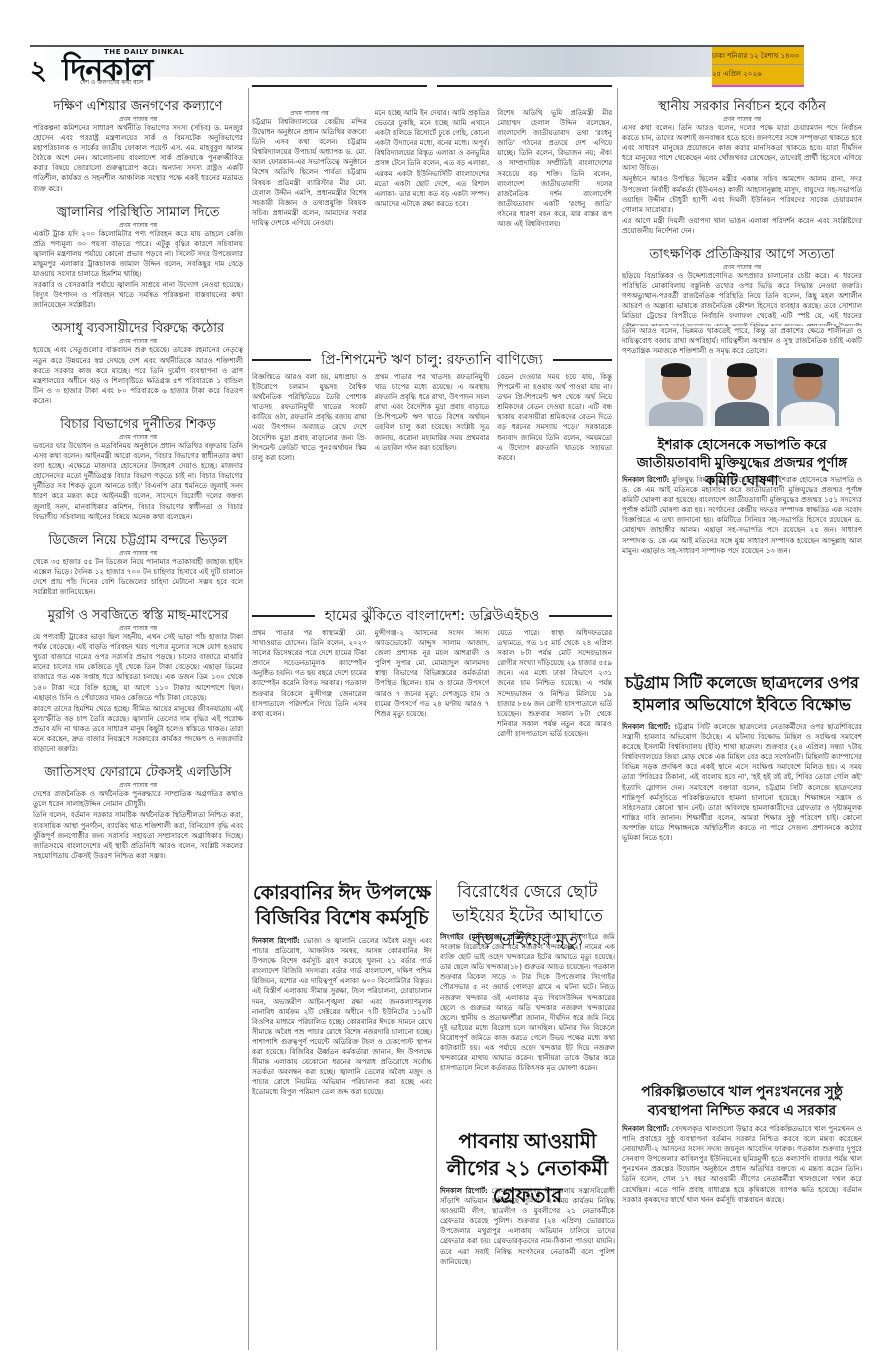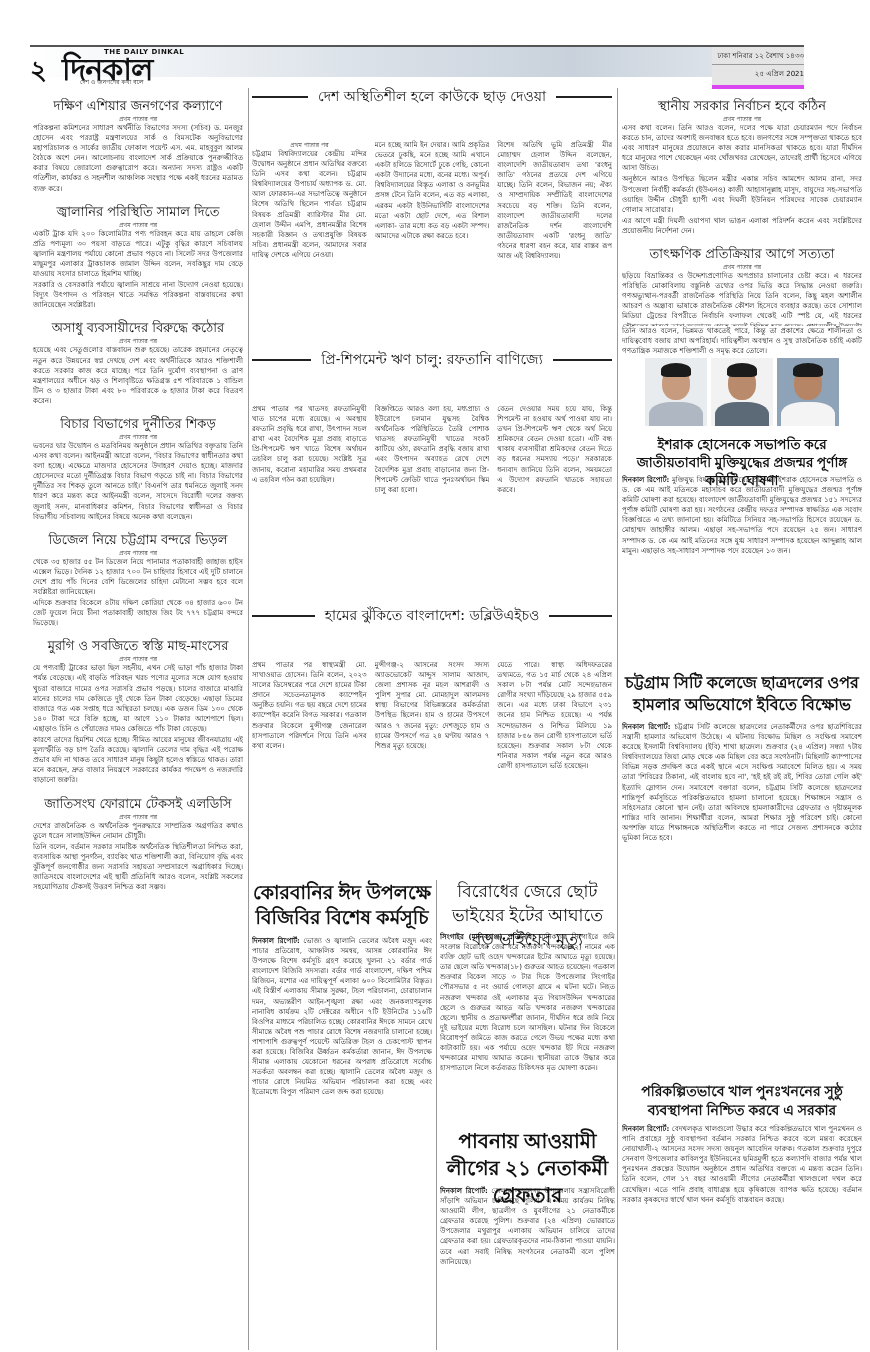--- a/index.html
+++ b/index.html
@@ -5,54 +5,54 @@
   html, body { margin:0; padding:0; background:#fff; }
   body { width:870px; height:1352px; position:relative; overflow:hidden;
          font-family:"DejaVu Sans", sans-serif; color:#111; }
   .topline { position:absolute; left:30px; top:45px; width:774px; height:2px; background:#555; }
   .masthead { position:absolute; left:30px; top:47px; width:774px; height:30px;
               background:linear-gradient(90deg,#ffffff 0%, #dde3ea 40%, #c9d2dc 70%, #e8ecf0 100%); }
   .pageno { position:absolute; left:30px; top:50px; font-size:26px; font-weight:bold; font-family:"DejaVu Serif", serif; }
   .logo { position:absolute; left:62px; top:46px; font-size:30px; font-weight:900; font-family:"DejaVu Serif", serif; letter-spacing:-1px; }
   .logo-en { position:absolute; left:104px; top:48px; font-size:7px; font-weight:bold; letter-spacing:0.5px; }
   .logo-sub { position:absolute; left:80px; top:77px; font-size:6px; color:#333; }
-  .datebox { position:absolute; left:712px; top:47px; width:92px; height:38px; background:#e5e5e5; border-bottom:4px solid #d946ef; font-size:7px; text-align:right; }
+  .datebox { position:absolute; left:712px; top:47px; width:92px; height:38px; background:#eab308; border-bottom:2px solid #d946ef; font-size:7px; text-align:left; }
   .datebox div { padding:3px 0 2px; border-bottom:1px solid #999; }
   .datebox div + div { border-bottom:none; }
 
   .col { position:absolute; font-size:7.1px; line-height:10.1px; text-align:justify; }
   .col p { margin:0 0 1px; }
   .hd { text-align:center; font-family:"DejaVu Serif", serif; font-size:13px; line-height:16px; margin:10px 0 0; }
   .cont { text-align:center; font-size:6px; line-height:9px; color:#333; }
   .wide-head { position:absolute; display:flex; align-items:center; gap:10px; }
   .wide-head .rule { flex:1; height:2px; background:#222; }
   .wide-head span { font-family:"DejaVu Serif", serif; font-size:14px; white-space:nowrap; }
   .subcols { position:absolute; display:flex; gap:8px; font-size:7px; line-height:10.1px; text-align:justify; }
-  .subcols > div { flex:1; overflow:hidden;margin-top:32px; }
+  .subcols > div { flex:1; overflow:hidden; }
   .big-head { position:absolute; text-align:center; font-family:Liberation Sans, sans-serif; font-weight:bold; }
   .photo { position:absolute; top:358px; width:62px; height:68px; overflow:hidden; }
   .photo .bg { position:absolute; inset:0; }
   .photo .head { position:absolute; left:17px; top:8px; width:28px; height:34px; border-radius:50% 50% 45% 45%; background:#c79b7d; }
   .photo .hair { position:absolute; left:16px; top:5px; width:30px; height:14px; border-radius:50% 50% 20% 20%; background:#1b1b1b; }
   .photo .body { position:absolute; left:4px; top:44px; width:54px; height:30px; border-radius:40% 40% 0 0; }
   .vrule { position:absolute; width:1px; background:#999; }
   .dateline { font-weight:bold; }
 </style>
 </head>
 <body>
 
 <div class="topline"></div>
 <div class="masthead"></div>
 <div class="pageno">২</div>
 <div class="logo">দিনকাল</div>
 <div class="logo-en">THE DAILY DINKAL</div>
 <div class="logo-sub">দেশ ও জনগণের কথা বলে</div>
 <div class="datebox">
   <div>ঢাকা শনিবার ১২ বৈশাখ ১৪৩৩</div>
-  <div>২৫ এপ্রিল 2021</div>
+  <div>২৫ এপ্রিল ২০২৬</div>
 </div>
 
 <div class="col" style="left:33px; top:88px; width:210px; height:1262px; overflow:hidden;">
   <div>
     <div class="hd">দক্ষিণ এশিয়ার জনগণের কল্যাণে</div>
     <div class="cont">প্রথম পাতার পর</div>
     <p>পরিকল্পনা কমিশনের সাধারণ অর্থনীতি বিভাগের সদস্য (সচিব) ড. মনজুর হোসেন এবং পররাষ্ট্র মন্ত্রণালয়ের সার্ক ও বিমসটেক অনুবিভাগের মহাপরিচালক ও সার্কের জাতীয় ফোকাল পয়েন্ট এস. এম. মাহবুবুল আলম বৈঠকে অংশ নেন। আলোচনায় বাংলাদেশ সার্ক প্রক্রিয়াকে পুনরুজ্জীবিত করার বিষয়ে জোরালো গুরুত্বারোপ করে। অন্যান্য সদস্য রাষ্ট্রও একটি গতিশীল, কার্যকর ও সহনশীল আঞ্চলিক সংস্থার পক্ষে একই ধরনের মতামত ব্যক্ত করে।</p>
   </div>
   <div>
     <div class="hd">জ্বালানির পরিস্থিতি সামাল দিতে</div>
@@ -67,57 +67,55 @@
   </div>
   <div>
     <div class="hd">বিচার বিভাগের দুর্নীতির শিকড়</div>
     <div class="cont">প্রথম পাতার পর</div>
     <p>ভবনের দ্বার উদ্বোধন ও মতবিনিময় অনুষ্ঠানে প্রধান অতিথির বক্তৃতায় তিনি এসব কথা বলেন। আইনমন্ত্রী আরো বলেন, 'বিচার বিভাগের স্বাধীনতার কথা বলা হচ্ছে। এক্ষেত্রে মাজদার হোসেনের উদাহরণ দেয়াও হচ্ছে। মাজদার হোসেনদের মতো দুর্নীতিগ্রস্ত বিচার বিভাগ গড়তে চাই না। বিচার বিভাগের দুর্নীতির সব শিকড় তুলে আনতে চাই।' বিএনপি তার ধমনিতে জুলাই সনদ ধারণ করে মন্তব্য করে আইনমন্ত্রী বলেন, সাংসদে বিরোধী দলের বক্তব্য জুলাই সনদ, মানবাধিকার কমিশন, বিচার বিভাগের স্বাধীনতা ও বিচার বিভাগীয় সচিবালয় আইনের বিষয়ে অনেক কথা বলেছেন।</p>
   </div>
   <div>
     <div class="hd">ডিজেল নিয়ে চট্টগ্রাম বন্দরে ভিড়ল</div>
     <div class="cont">প্রথম পাতার পর</div>
     <p>থেকে ৩৫ হাজার ৫৫ টন ডিজেল নিয়ে পানামার পতাকাবাহী জাহাজ হাইস এক্সেল ভিড়ে। দৈনিক ১২ হাজার ৭০০ টন চাহিদার হিসাবে এই দুটি চালানে দেশে প্রায় পাঁচ দিনের বেশি ডিজেলের চাহিদা মেটানো সম্ভব হবে বলে সংশ্লিষ্টরা জানিয়েছেন।</p>
-    <p>এদিকে শুক্রবার বিকেলে ৪টায় দক্ষিণ কোরিয়া থেকে ৩৪ হাজার ৬০০ টন জেট ফুয়েল নিয়ে চীনা পতাকাবাহী জাহাজ জিং টং ৭৭৭ চট্টগ্রাম বন্দরে ভিড়েছে।</p>
   </div>
   <div>
     <div class="hd">মুরগি ও সবজিতে স্বস্তি মাছ-মাংসের</div>
     <div class="cont">প্রথম পাতার পর</div>
     <p>যে পণ্যবাহী ট্রাকের ভাড়া ছিল সহনীয়, এখন সেই ভাড়া পাঁচ হাজার টাকা পর্যন্ত বেড়েছে। এই বাড়তি পরিবহন খরচ পণ্যের মূল্যের সঙ্গে যোগ হওয়ায় খুচরা বাজারে দামের ওপর সরাসরি প্রভাব পড়ছে। চালের বাজারে মাঝারি মানের চালের দাম কেজিতে দুই থেকে তিন টাকা বেড়েছে। এছাড়া ডিমের বাজারে গত এক সপ্তাহ ধরে অস্থিরতা চলছে। এক ডজন ডিম ১৩০ থেকে ১৪০ টাকা দরে বিক্রি হচ্ছে, যা আগে ১১০ টাকার আশেপাশে ছিল। এছাড়াও চিনি ও পেঁয়াজের দামও কেজিতে পাঁচ টাকা বেড়েছে।</p>
     <p>কারণে তাদের হিমশিম খেতে হচ্ছে। সীমিত আয়ের মানুষের জীবনযাত্রায় এই মূল্যস্ফীতি বড় চাপ তৈরি করেছে। জ্বালানি তেলের দাম বৃদ্ধির এই পরোক্ষ প্রভাব যদি না থাকত তবে সাধারণ মানুষ কিছুটা হলেও স্বস্তিতে থাকত। তারা মনে করছেন, দ্রুত বাজার নিয়ন্ত্রণে সরকারের কার্যকর পদক্ষেপ ও নজরদারি বাড়ানো জরুরি।</p>
   </div>
   <div>
     <div class="hd">জাতিসংঘ ফোরামে টেকসই এলডিসি</div>
     <div class="cont">প্রথম পাতার পর</div>
     <p>দেশের রাজনৈতিক ও অর্থনৈতিক পুনরুদ্ধারে সাম্প্রতিক অগ্রগতির কথাও তুলে ধরেন সালাহউদ্দিন নোমান চৌধুরী।</p>
     <p>তিনি বলেন, বর্তমান সরকার সামষ্টিক অর্থনৈতিক স্থিতিশীলতা নিশ্চিত করা, ব্যবসায়িক আস্থা পুনর্গঠন, ব্যাংকিং খাত শক্তিশালী করা, বিনিয়োগ বৃদ্ধি এবং ঝুঁকিপূর্ণ জনগোষ্ঠীর জন্য সরাসরি সহায়তা সম্প্রসারণে অগ্রাধিকার দিচ্ছে। জাতিসংঘে বাংলাদেশের এই স্থায়ী প্রতিনিধি আরও বলেন, সংশ্লিষ্ট সকলের সহযোগিতায় টেকসই উত্তরণ নিশ্চিত করা সম্ভব।</p>
   </div>
 </div>
 
 <div class="vrule" style="left:248px; top:88px; height:1262px;"></div>
 
 <div class="wide-head" style="left:252px; top:85px; width:360px;">
   <div class="rule"></div>
-  <span>দেশ অস্থিতিশীল হলে কাউকে ছাড় দেওয়া</span>
   <div class="rule"></div>
 </div>
 <div class="subcols" style="left:252px; top:108px; width:360px; height:232px;">
   <div><div class="cont">প্রথম পাতার পর</div><span>চট্টগ্রাম বিশ্ববিদ্যালয়ের কেন্দ্রীয় মন্দির উদ্বোধন অনুষ্ঠানে প্রধান অতিথির বক্তব্যে তিনি এসব কথা বলেন। চট্টগ্রাম বিশ্ববিদ্যালয়ের উপাচার্য অধ্যাপক ড. মো. আল ফোরকান-এর সভাপতিত্বে অনুষ্ঠানে বিশেষ অতিথি ছিলেন পার্বত্য চট্টগ্রাম বিষয়ক প্রতিমন্ত্রী ব্যারিস্টার মীর মো. হেলাল উদ্দীন এমপি, প্রধানমন্ত্রীর বিশেষ সহকারী বিজ্ঞান ও তথ্যপ্রযুক্তি বিষয়ক সচিব। প্রধানমন্ত্রী বলেন, আমাদের সবার দায়িত্ব দেশকে এগিয়ে নেওয়া।</span></div>
   <div>মনে হচ্ছে আমি ইন দেয়ার। আমি প্রকৃতির ভেতরে ঢুকছি, মনে হচ্ছে আমি এখানে একটা হলিডে রিসোর্টে ঢুকে গেছি, কোনো একটা উদ্যানের মধ্যে, বনের মধ্যে। অপূর্ব। বিশ্ববিদ্যালয়ের বিস্তৃত এলাকা ও বনভূমির প্রসঙ্গ টেনে তিনি বলেন, এত বড় এলাকা, এরকম একটা ইউনিভার্সিটি বাংলাদেশের মতো একটা ছোট দেশে, এত বিশাল এলাকা- তার মধ্যে কত বড় একটা সম্পদ। আমাদের এটাকে রক্ষা করতে হবে।</div>
   <div>বিশেষ অতিথি ভূমি প্রতিমন্ত্রী মীর মোহাম্মদ হেলাল উদ্দিন বলেছেন, বাংলাদেশি জাতীয়তাবাদ তথা 'রংধনু জাতি' গঠনের প্রত্যয়ে দেশ এগিয়ে যাচ্ছে। তিনি বলেন, বিভাজন নয়; ঐক্য ও সাম্প্রদায়িক সম্প্রীতিই বাংলাদেশের সবচেয়ে বড় শক্তি। তিনি বলেন, বাংলাদেশ জাতীয়তাবাদী দলের রাজনৈতিক দর্শন বাংলাদেশি জাতীয়তাবাদ একটি 'রংধনু জাতি' গঠনের ধারণা বহন করে, যার বাস্তব রূপ আজ এই বিশ্ববিদ্যালয়।</div>
 </div>
 
 <div class="wide-head" style="left:252px; top:348px; width:360px;">
   <div class="rule"></div>
   <span>প্রি-শিপমেন্ট ঋণ চালু: রফতানি বাণিজ্যে</span>
   <div class="rule"></div>
 </div>
 <div class="subcols" style="left:252px; top:372px; width:360px; height:225px;">
+  <div>বিজ্ঞপ্তিতে আরও বলা হয়, মধ্যপ্রাচ্য ও ইউরোপে চলমান যুদ্ধসহ বৈশ্বিক অর্থনৈতিক পরিস্থিতিতে তৈরি পোশাক খাতসহ রফতানিমুখী খাতের সংকট কাটিয়ে ওঠা, রফতানি প্রবৃদ্ধি বজায় রাখা এবং উৎপাদন অব্যাহত রেখে দেশে বৈদেশিক মুদ্রা প্রবাহ বাড়ানোর জন্য প্রি-শিপমেন্ট ক্রেডিট খাতে পুনঃঅর্থায়ন স্কিম চালু করা হলো।</div>
   <div>প্রথম পাতার পর খাতসহ রফতানিমুখী খাত চাপের মধ্যে রয়েছে। এ অবস্থায় রফতানি প্রবৃদ্ধি ধরে রাখা, উৎপাদন সচল রাখা এবং বৈদেশিক মুদ্রা প্রবাহ বাড়াতে প্রি-শিপমেন্ট ঋণ খাতে বিশেষ অর্থায়ন তহবিল চালু করা হয়েছে। সংশ্লিষ্ট সূত্র জানায়, করোনা মহামারির সময় প্রথমবার এ তহবিল গঠন করা হয়েছিল।</div>
-  <div>বিজ্ঞপ্তিতে আরও বলা হয়, মধ্যপ্রাচ্য ও ইউরোপে চলমান যুদ্ধসহ বৈশ্বিক অর্থনৈতিক পরিস্থিতিতে তৈরি পোশাক খাতসহ রফতানিমুখী খাতের সংকট কাটিয়ে ওঠা, রফতানি প্রবৃদ্ধি বজায় রাখা এবং উৎপাদন অব্যাহত রেখে দেশে বৈদেশিক মুদ্রা প্রবাহ বাড়ানোর জন্য প্রি-শিপমেন্ট ক্রেডিট খাতে পুনঃঅর্থায়ন স্কিম চালু করা হলো।</div>
   <div>বেতন দেওয়ার সময় হয়ে যায়, কিন্তু শিপমেন্ট না হওয়ায় অর্থ পাওয়া যায় না। তখন প্রি-শিপমেন্ট ঋণ থেকে অর্থ নিয়ে শ্রমিকদের বেতন দেওয়া হতো। এটি বন্ধ থাকায় ব্যবসায়ীরা শ্রমিকদের বেতন দিতে বড় ধরনের সমস্যায় পড়ে।' সরকারকে ধন্যবাদ জানিয়ে তিনি বলেন, সময়মতো এ উদ্যোগ রফতানি খাতকে সহায়তা করবে।</div>
 </div>
 
 <div class="wide-head" style="left:252px; top:604px; width:360px;">
   <div class="rule"></div>
   <span>হামের ঝুঁকিতে বাংলাদেশ: ডব্লিউএইচও</span>
   <div class="rule"></div>
 </div>
 <div class="subcols" style="left:252px; top:628px; width:360px; height:245px;">
   <div>প্রথম পাতার পর স্বাস্থ্যমন্ত্রী মো. সাখাওয়াত হোসেন। তিনি বলেন, ২০২৩ সালের ডিসেম্বরের পরে দেশে হামের টিকা প্রদানে সচেতনতামূলক ক্যাম্পেইন অনুষ্ঠিত হয়নি। গত ছয় বছরে দেশে হামের ক্যাম্পেইন করেনি বিগত সরকার। গতকাল শুক্রবার বিকেলে মুন্সীগঞ্জ জেনারেল হাসপাতালে পরিদর্শনে গিয়ে তিনি এসব কথা বলেন।</div>

